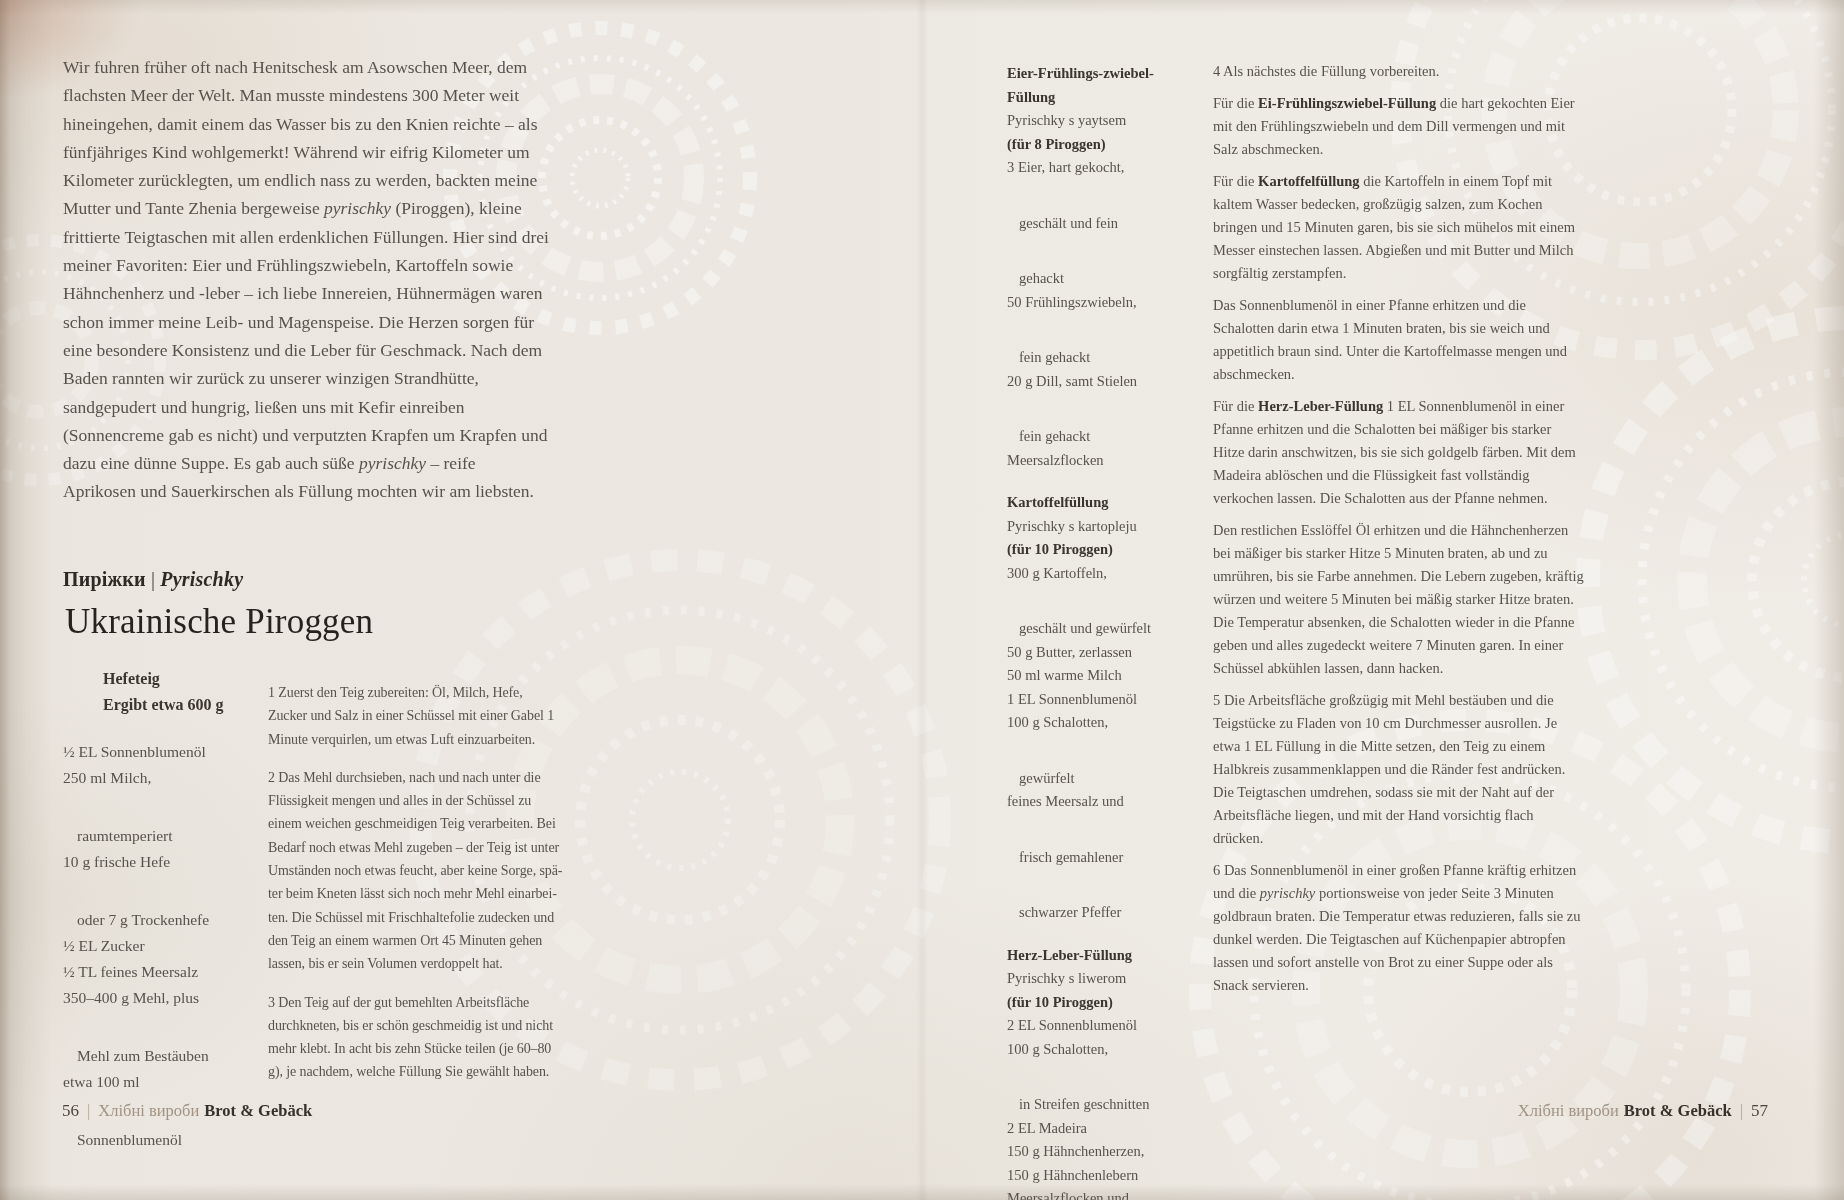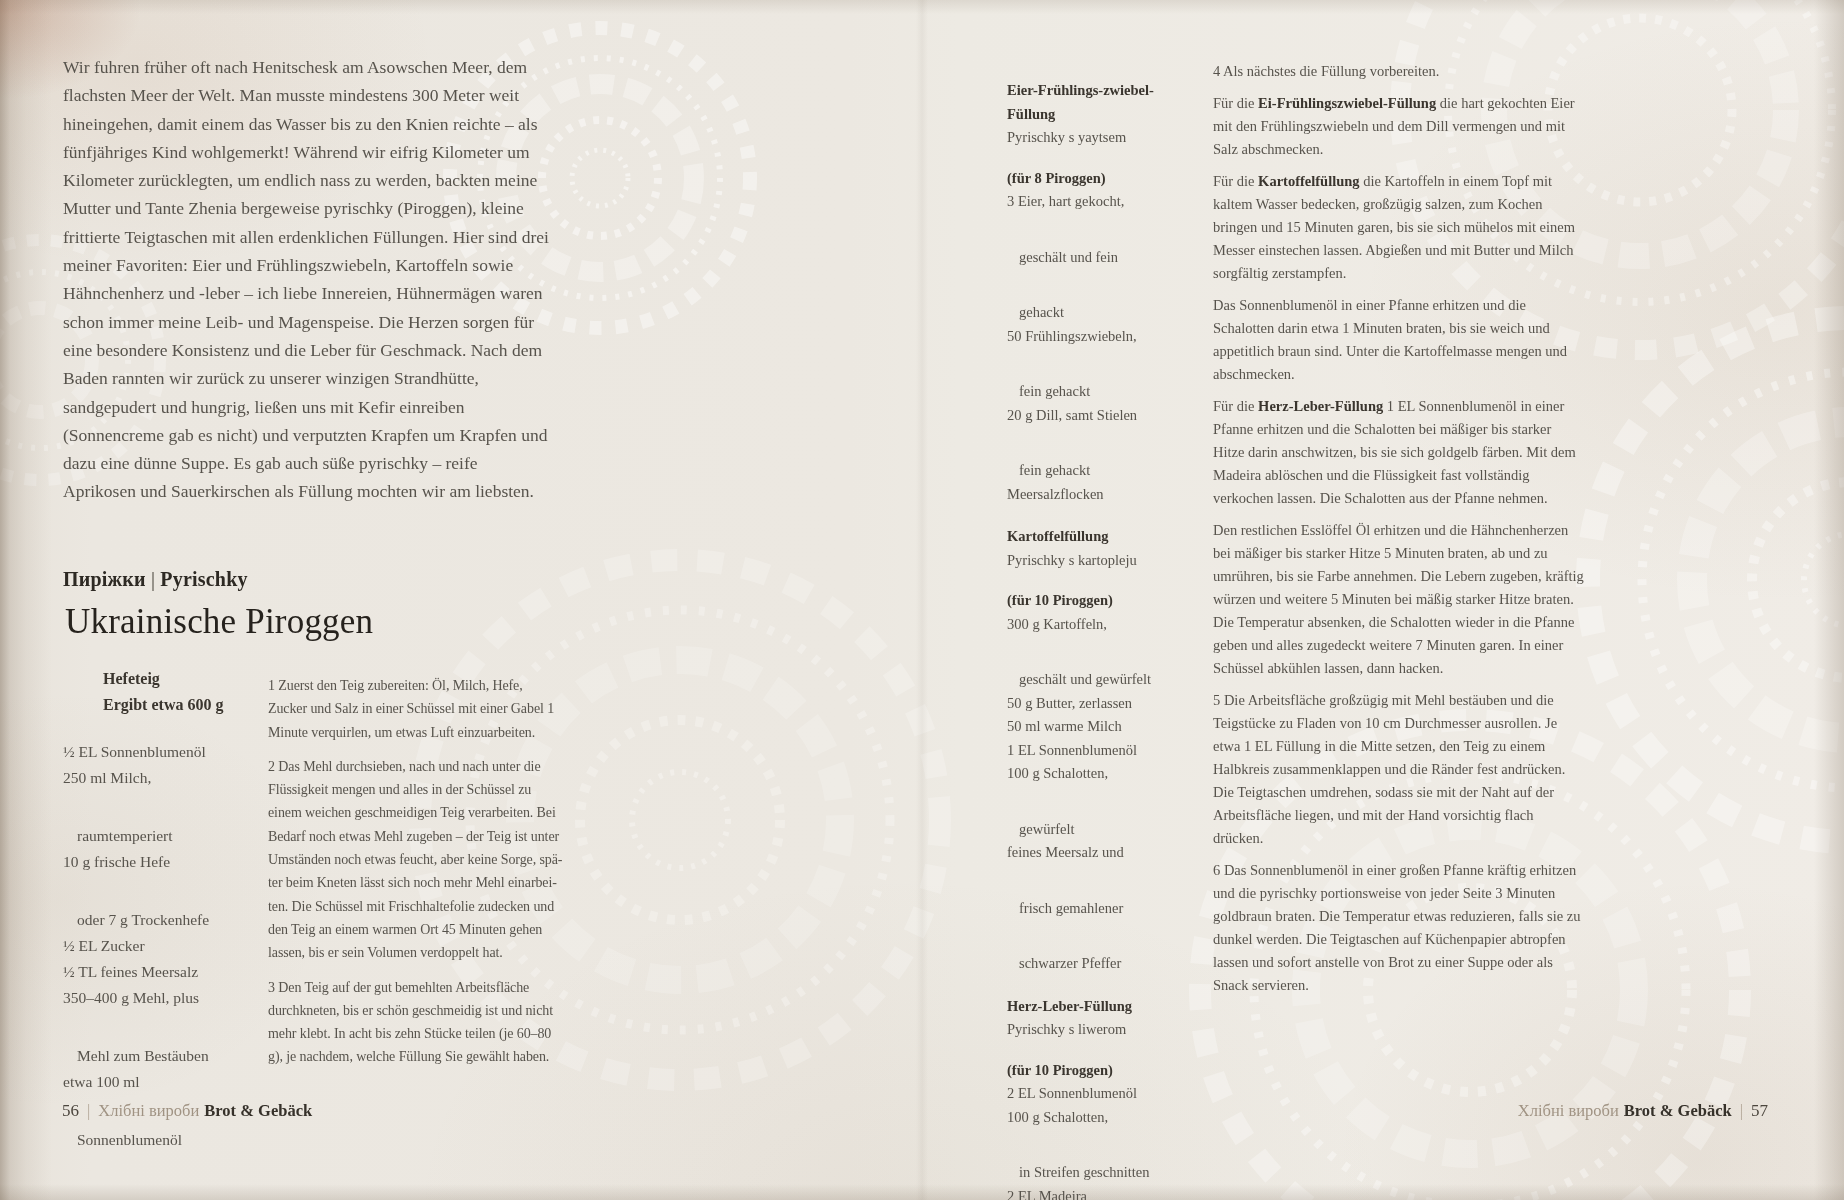--- a/index.html
+++ b/index.html
@@ -26,46 +26,46 @@
   .edge-right{position:absolute;right:0;top:0;bottom:0;width:30px;
     background:linear-gradient(270deg,rgba(120,104,86,.25),transparent);}
   .edge-top{position:absolute;left:0;right:0;top:0;height:14px;
     background:linear-gradient(180deg,rgba(120,102,82,.14),transparent);}
   .edge-bottom{position:absolute;left:0;right:0;bottom:0;height:16px;
     background:linear-gradient(0deg,rgba(110,92,72,.18),transparent);}
   .corner-tl{position:absolute;left:0;top:0;width:240px;height:170px;
     background:radial-gradient(190px 130px at 8px 8px, rgba(150,82,50,.28), rgba(150,82,50,0) 70%);}
 
   .b{font-weight:700;color:#3a352e;}
-  .i{}
+  .i{font-style:italic;}
 
   .intro{position:absolute;left:63px;top:53px;width:487px;margin:0;
     font-size:17.5px;line-height:28.3px;hyphens:manual;}
 
   .kicker{position:absolute;left:63px;top:568px;margin:0;
     font-size:20px;font-weight:400;color:#49443c;letter-spacing:.2px;}
   .kicker .b{color:#2d2923;}
   .title{position:absolute;left:61px;top:596px;margin:4px;
     font-size:35px;font-weight:400;color:#26221d;letter-spacing:.2px;line-height:44px;}
 
   .ingredients{position:absolute;left:63px;top:666px;width:190px;
     font-size:15.5px;line-height:26px;}
   .ing-label{font-weight:700;color:#3a352e;font-size:16px;margin-left:40px;}
   .ing-list{margin-top:21px;}
   .ln{display:block;}
   .ln.ind{padding-left:14px;margin-top:32px;}
 
   .steps-left{position:absolute;left:268px;top:666px;width:296px;
     font-size:14px;line-height:23.3px;letter-spacing:-.1px;hyphens:manual;}
-  .steps-left p{margin:8px 0 11px;}
+  .steps-left p{margin:15px 0 11px;}
 
   .fillings{position:absolute;left:1007px;top:62px;width:178px;
     font-size:14.5px;line-height:23.5px;}
   .filling{margin-bottom:19px;}
-  .f-title,.f-yield{font-weight:700;color:#3a352e;margin-top:17px;}
+  .f-title,.f-yield{font-weight:700;color:#3a352e;}
   .fillings .ln.ind{padding-left:12px;}
 
   .instructions{position:absolute;left:1213px;top:60px;width:372px;
     font-size:14.5px;line-height:23px;hyphens:manual;}
   .instructions p{margin:0 0 9px;}
 
   .footer{position:absolute;top:1101px;font-size:16.5px;white-space:nowrap;}
   .footer-left{left:62px;}
   .footer-right{right:76px;text-align:right;}
   .pagenum{color:#4c463e;font-size:17px;margin-top:48px;}

